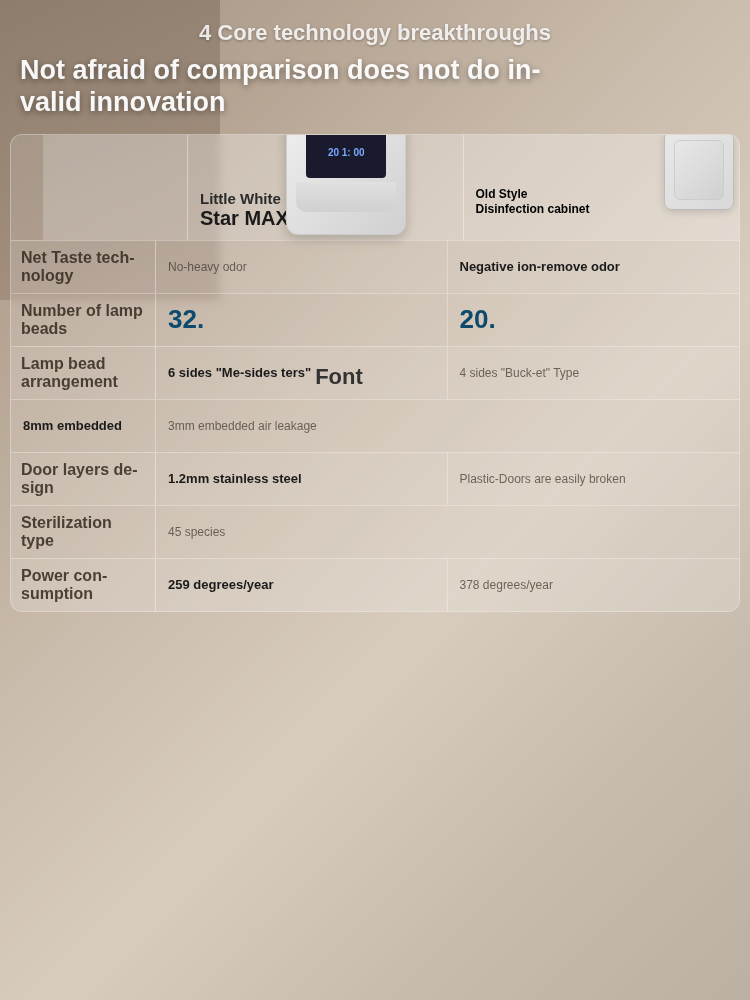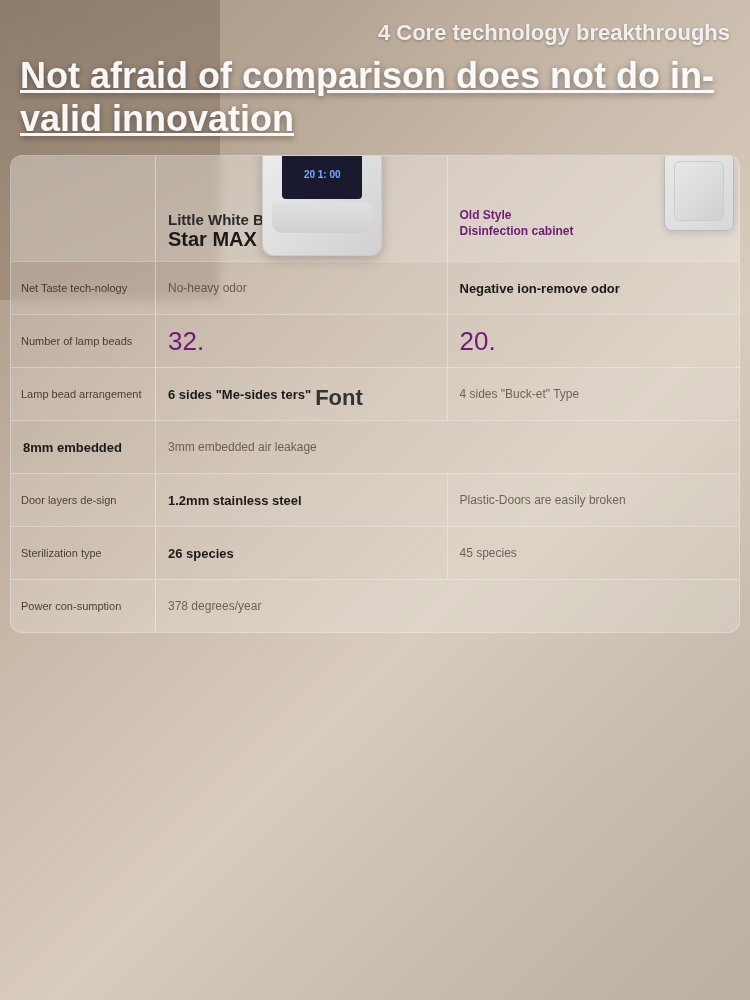--- a/index.html
+++ b/index.html
@@ -44,31 +44,30 @@
       flex-direction: column;
     }
     .header-section {
       padding: 20px 20px 15px 20px;
       flex-shrink: 0;
     }
     .subtitle {
       font-size: 22px;
       font-weight: 600;
       color: rgba(255,255,255,0.85);
-      text-align: right;
+      text-align: center;
       margin-bottom: 8px;
       text-shadow: 0 1px 3px rgba(0,0,0,0.3);
     }
     .main-title {
-      font-size: 36px;
+      font-size: 27px;
       font-weight: 700;
       color: rgba(255,255,255,0.95);
       line-height: 1.2;
       text-shadow: 0 2px 6px rgba(0,0,0,0.4);
-      text-decoration: underline;
     }
     .comparison-table-wrapper {
       flex: 1;
       padding: 0 10px 20px 10px;
       display: flex;
       flex-direction: column;
       position: relative;
     }
     
     .product-img-container {
@@ -125,20 +124,21 @@
       background: rgba(255,255,255,0.15);
       backdrop-filter: blur(5px);
       border-radius: 12px;
       overflow: hidden;
       border: 1px solid rgba(255,255,255,0.3);
     }
     .table-header {
       display: grid;
       grid-template-columns: 145px 1fr 1fr;
       background: rgba(255,255,255,0.2);
+      margin-left: 32px;
     }
     .header-cell {
       padding: 10px 12px;
       font-size: 13px;
       font-weight: 600;
       color: rgba(60,50,40,0.9);
       border-right: 1px solid rgba(255,255,255,0.4);
       min-height: 60px;
       display: flex;
       flex-direction: column;
@@ -158,41 +158,40 @@
       font-size: 20px;
       font-weight: 800;
       color: #1a1a1a;
     }
     .product-bracket {
       font-size: 16px;
       color: #555;
     }
     .old-style-label {
       font-size: 12px;
-      color: #701a75;
+      color: #000000;
       line-height: 1.3;
     }
     .table-row {
       display: grid;
       grid-template-columns: 145px 1fr 1fr;
       border-top: 1px solid rgba(255,255,255,0.3);
     }
     .table-row:nth-child(even) {
       background: rgba(255,255,255,0.05);
     }
     .row-label {
       padding: 8px 10px;
-      font-size: 11px;
+      font-size: 16px;
       color: rgba(50,40,30,0.85);
-      font-weight: 400;
+      font-weight: 700;
       border-right: 1px solid rgba(255,255,255,0.4);
       display: flex;
       align-items: center;
       min-height: 52px;
-      text-align: right;
     }
     .row-value {
       padding: 8px 12px;
       font-size: 13px;
       color: rgba(30,25,20,0.9);
       font-weight: 500;
       border-right: 1px solid rgba(255,255,255,0.3);
       display: flex;
       align-items: center;
       min-height: 52px;
@@ -202,22 +201,22 @@
       font-weight: 700;
       color: #1a1a1a;
     }
     .row-value.competitor {
       color: rgba(60,50,40,0.7);
       font-size: 12px;
     }
     
     .font-large {
       font-size: 26px;
-      font-weight: 400;
-      color: #701a75;
+      font-weight: 700;
+      color: #0c4a6e;
     }
     
     .drying-highlight {
       background: rgba(255,255,255,0.3);
       border-radius: 4px;
       padding: 3px 6px;
       font-size: 13px;
       font-weight: 600;
     }
   </style>
@@ -310,24 +309,24 @@
 
       <div class="table-row">
         <div class="row-label">Door layers de-sign</div>
         <div class="row-value highlight">1.2mm stainless steel</div>
         <div class="row-value competitor">Plastic-Doors are easily broken</div>
       </div>
 
 
       <div class="table-row">
         <div class="row-label">Sterilization type</div>
-        <div class="row-value highlight">26 species</div>
         <div class="row-value competitor">45 species</div>
       </div>
 
       <div class="table-row">
         <div class="row-label">Power con-sumption</div>
+        <div class="row-value highlight">259 degrees/year</div>
         <div class="row-value competitor">378 degrees/year</div>
       </div>
 
     </div>
   </div>
 </div>
 
 </body></html>

